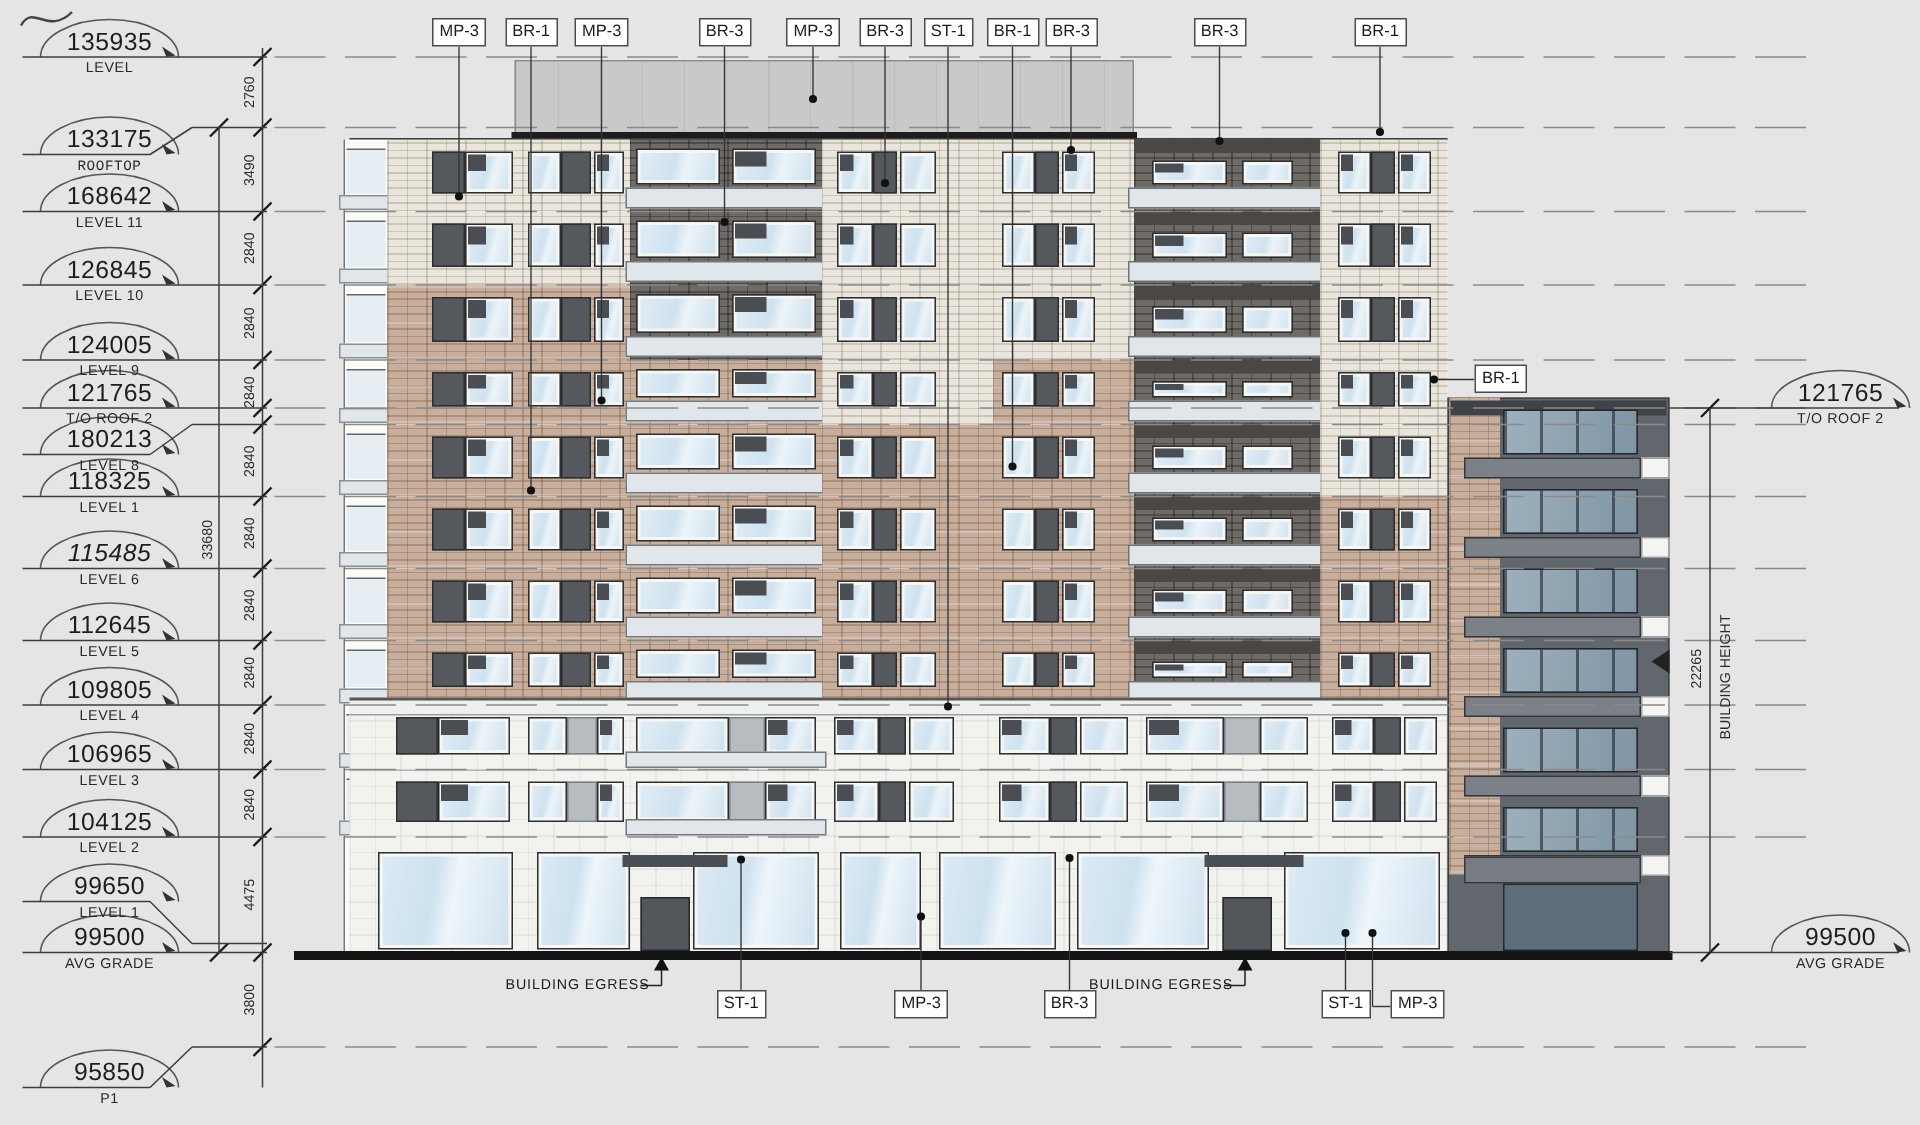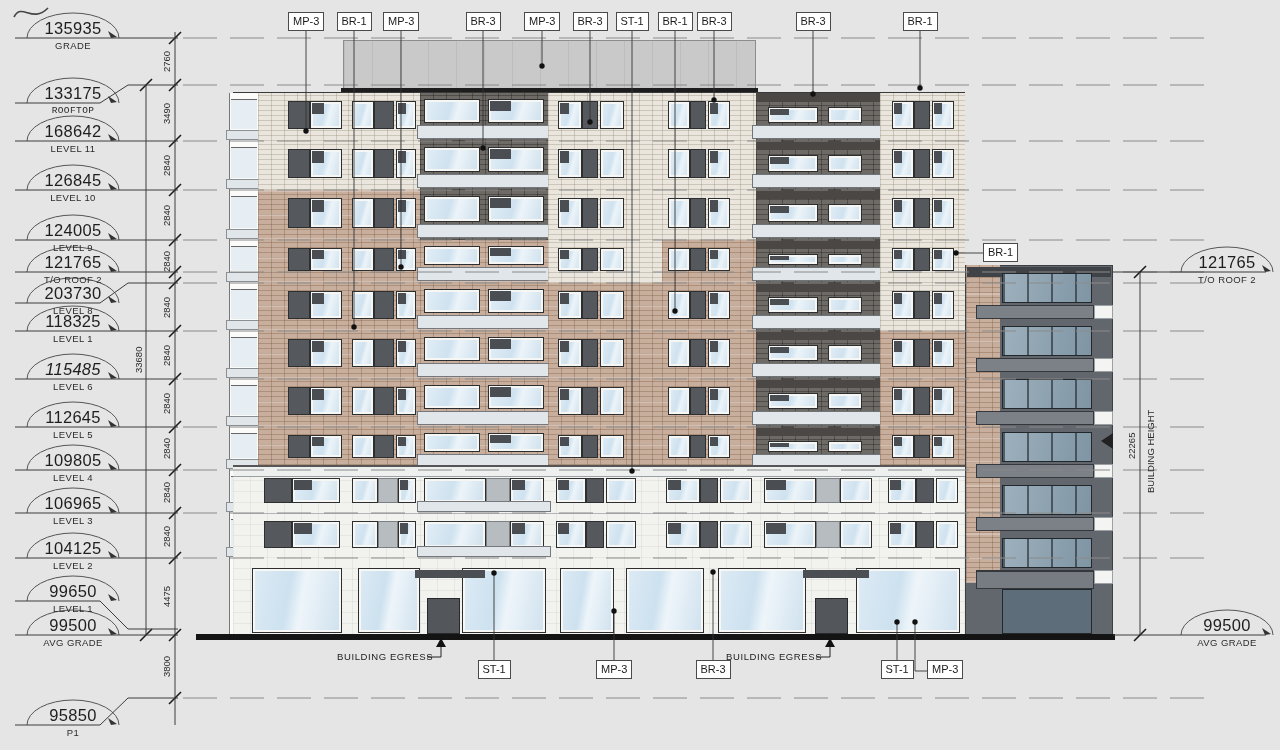--- a/index.html
+++ b/index.html
@@ -566,32 +566,32 @@
       <circle cx="956" cy="253" r="2.7" fill="#111"></circle>
       <line x1="427" y1="657" x2="441" y2="657" stroke="#222" stroke-width="1"></line>
       <line x1="441" y1="657" x2="441" y2="645" stroke="#222" stroke-width="1"></line>
       <polygon points="436,647 446,647 441,638" fill="#111"></polygon>
       <line x1="816" y1="657" x2="830" y2="657" stroke="#222" stroke-width="1"></line>
       <line x1="830" y1="657" x2="830" y2="645" stroke="#222" stroke-width="1"></line>
       <polygon points="825,647 835,647 830,638" fill="#111"></polygon>
     </svg>
   <div id="labels">
       <div class="lvl-num" style="left: 18px; top: 19px; width: 110px;">135935</div>
-      <div class="lvl-name" style="left: 18px; top: 40px; width: 110px;">GRADE</div>
+      <div class="lvl-name" style="left: 18px; top: 40px; width: 110px;">LEVEL</div>
       <div class="lvl-num" style="left: 18px; top: 84px; width: 110px;">133175</div>
       <div class="lvl-name" style="left: 18px; top: 105px; width: 110px; font-family: Liberation Mono, monospace;">ROOFTOP</div>
       <div class="lvl-num" style="left: 18px; top: 122px; width: 110px;">168642</div>
       <div class="lvl-name" style="left: 18px; top: 143px; width: 110px;">LEVEL 11</div>
       <div class="lvl-num" style="left: 18px; top: 171px; width: 110px;">126845</div>
       <div class="lvl-name" style="left: 18px; top: 192px; width: 110px; text-align: center;">LEVEL 10</div>
       <div class="lvl-num" style="left: 18px; top: 221px; width: 110px;">124005</div>
       <div class="lvl-name" style="left: 18px; top: 242px; width: 110px;">LEVEL 9</div>
       <div class="lvl-num" style="left: 18px; top: 253px; width: 110px;">121765</div>
       <div class="lvl-name" style="left: 18px; top: 274px; width: 110px;">T/O ROOF 2</div>
-      <div class="lvl-num" style="left: 18px; top: 284px; width: 110px;">203730</div>
+      <div class="lvl-num" style="left: 18px; top: 284px; width: 110px;">180213</div>
       <div class="lvl-name" style="left: 18px; top: 305px; width: 110px;">LEVEL 8</div>
       <div class="lvl-num" style="left: 18px; top: 312px; width: 110px;">118325</div>
       <div class="lvl-name" style="left: 18px; top: 333px; width: 110px;">LEVEL 1</div>
       <div class="lvl-num" style="left: 18px; top: 360px; width: 110px; font-style: italic;">115485</div>
       <div class="lvl-name" style="left: 18px; top: 381px; width: 110px;">LEVEL 6</div>
       <div class="lvl-num" style="left: 18px; top: 408px; width: 110px;">112645</div>
       <div class="lvl-name" style="left: 18px; top: 429px; width: 110px;">LEVEL 5</div>
       <div class="lvl-num" style="left: 18px; top: 451px; width: 110px;">109805</div>
       <div class="lvl-name" style="left: 18px; top: 472px; width: 110px;">LEVEL 4</div>
       <div class="lvl-num" style="left: 18px; top: 494px; width: 110px;">106965</div>

